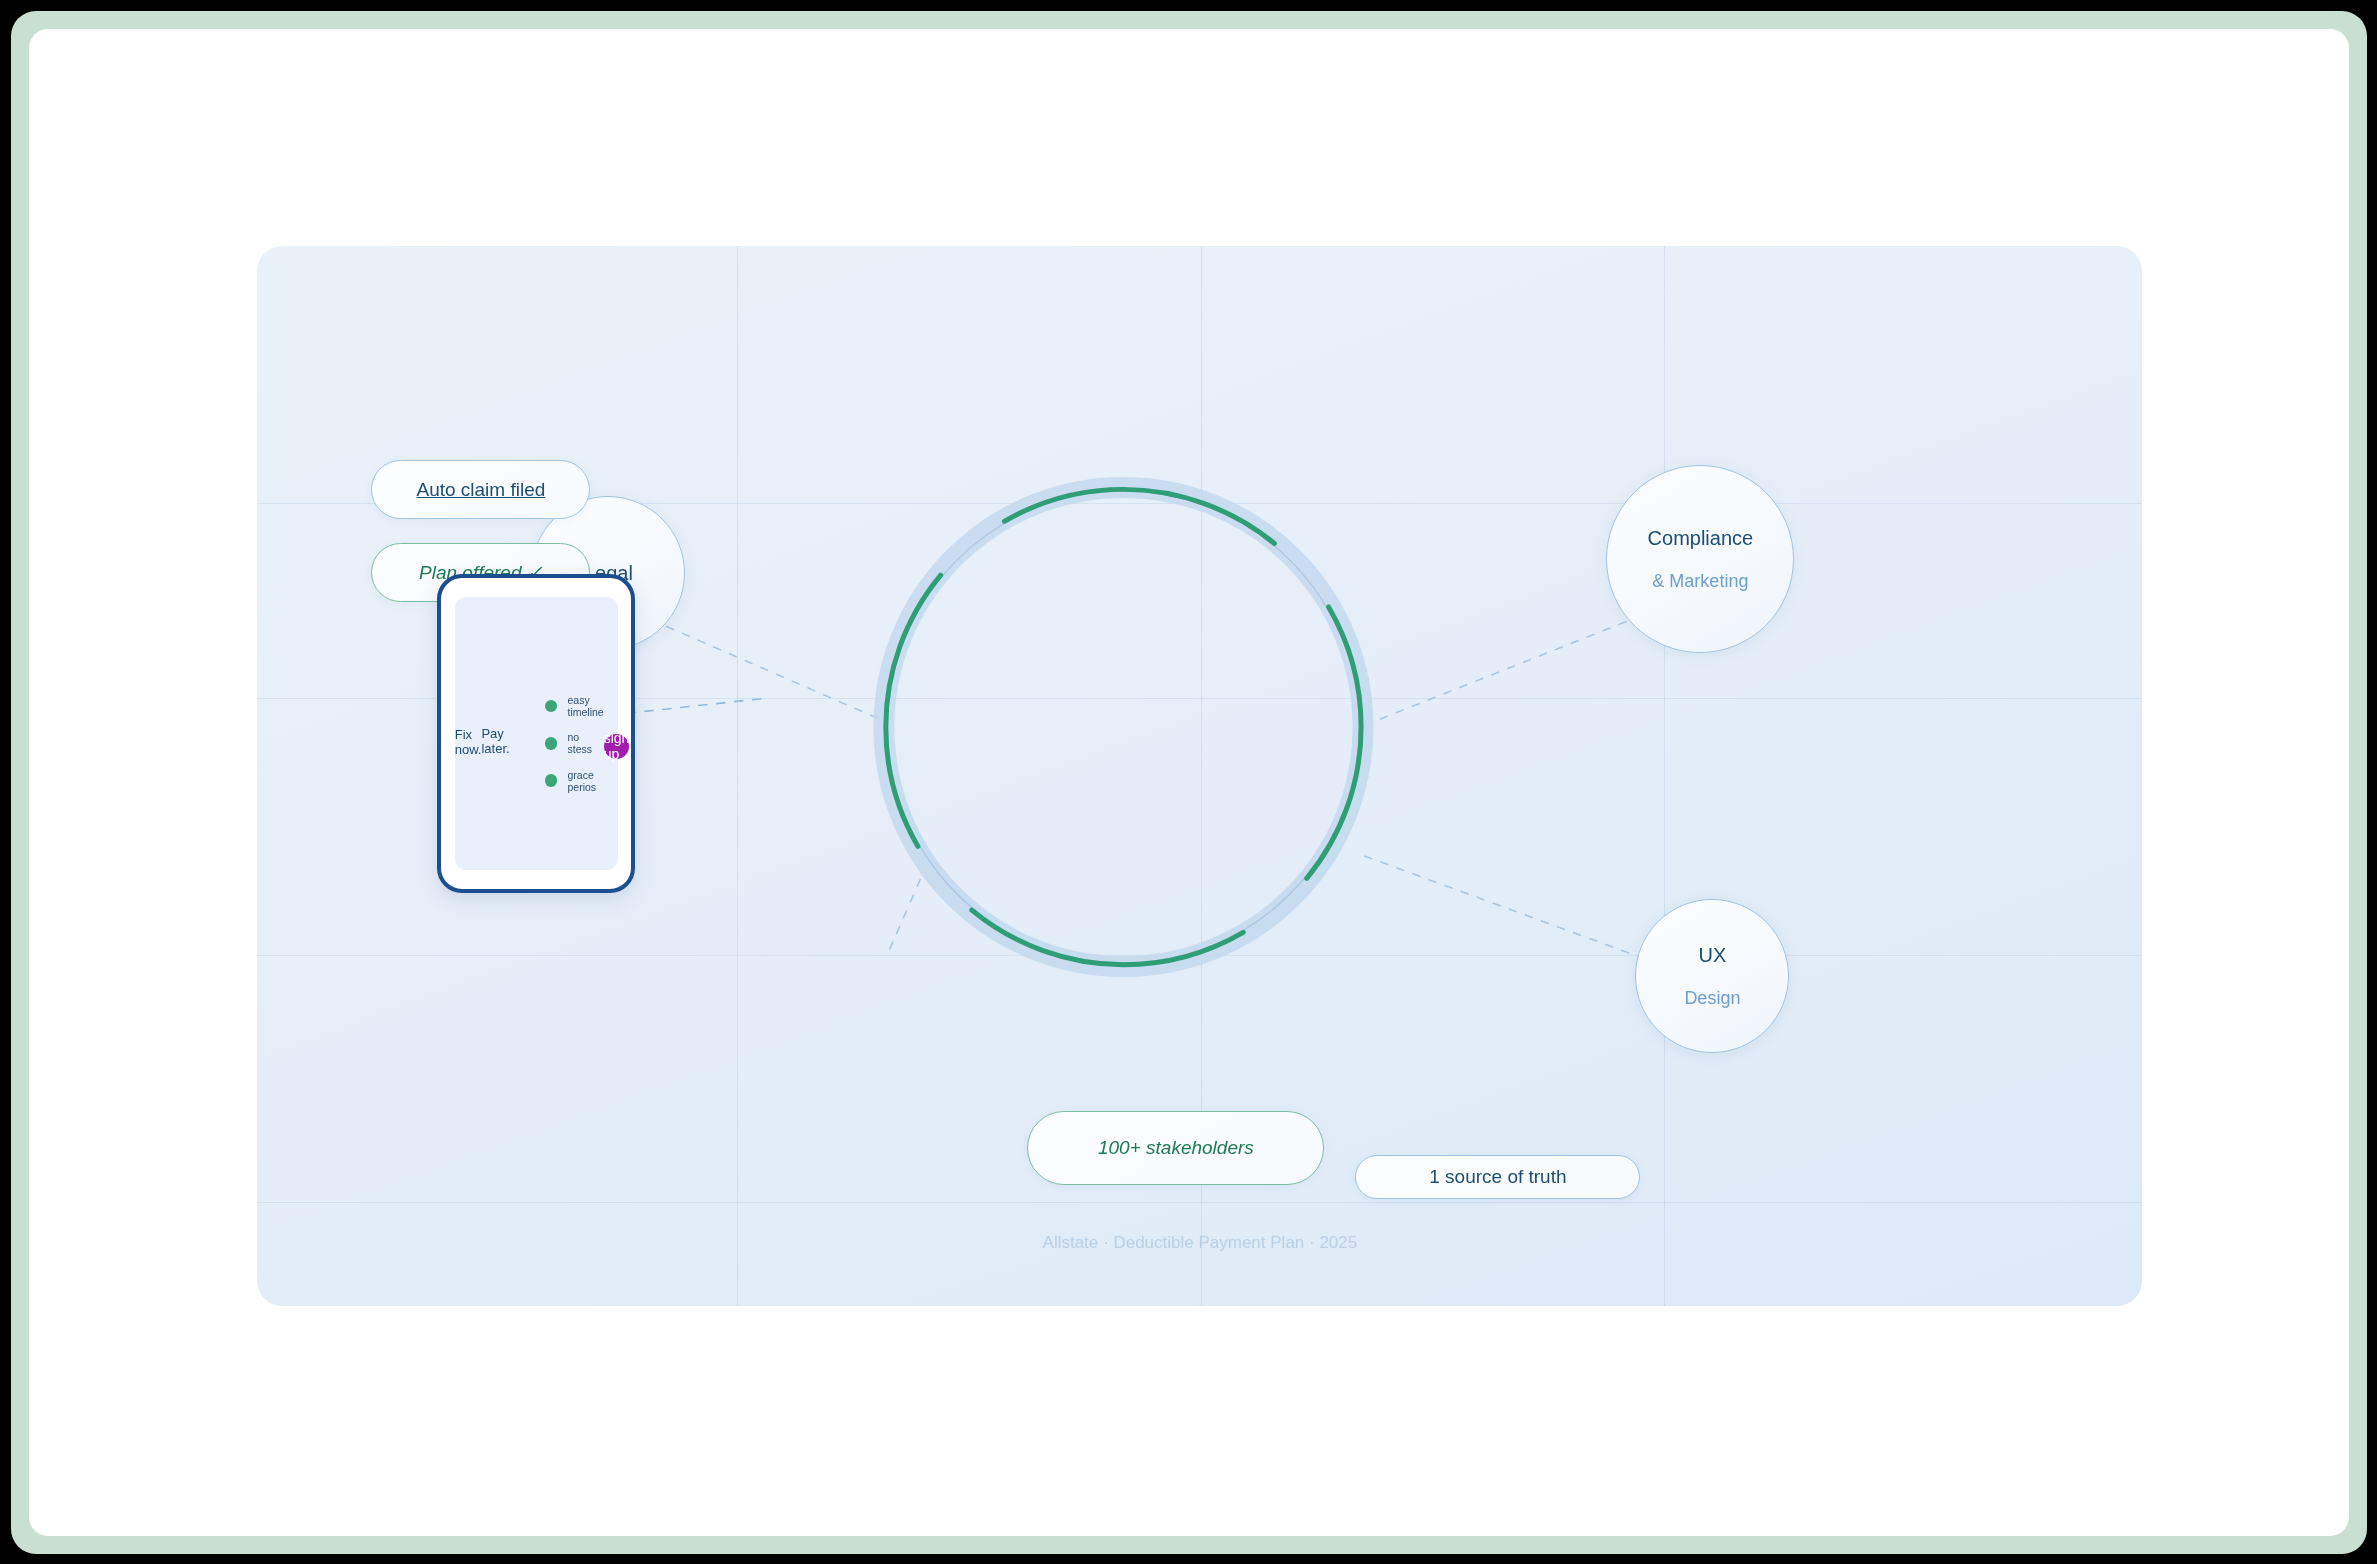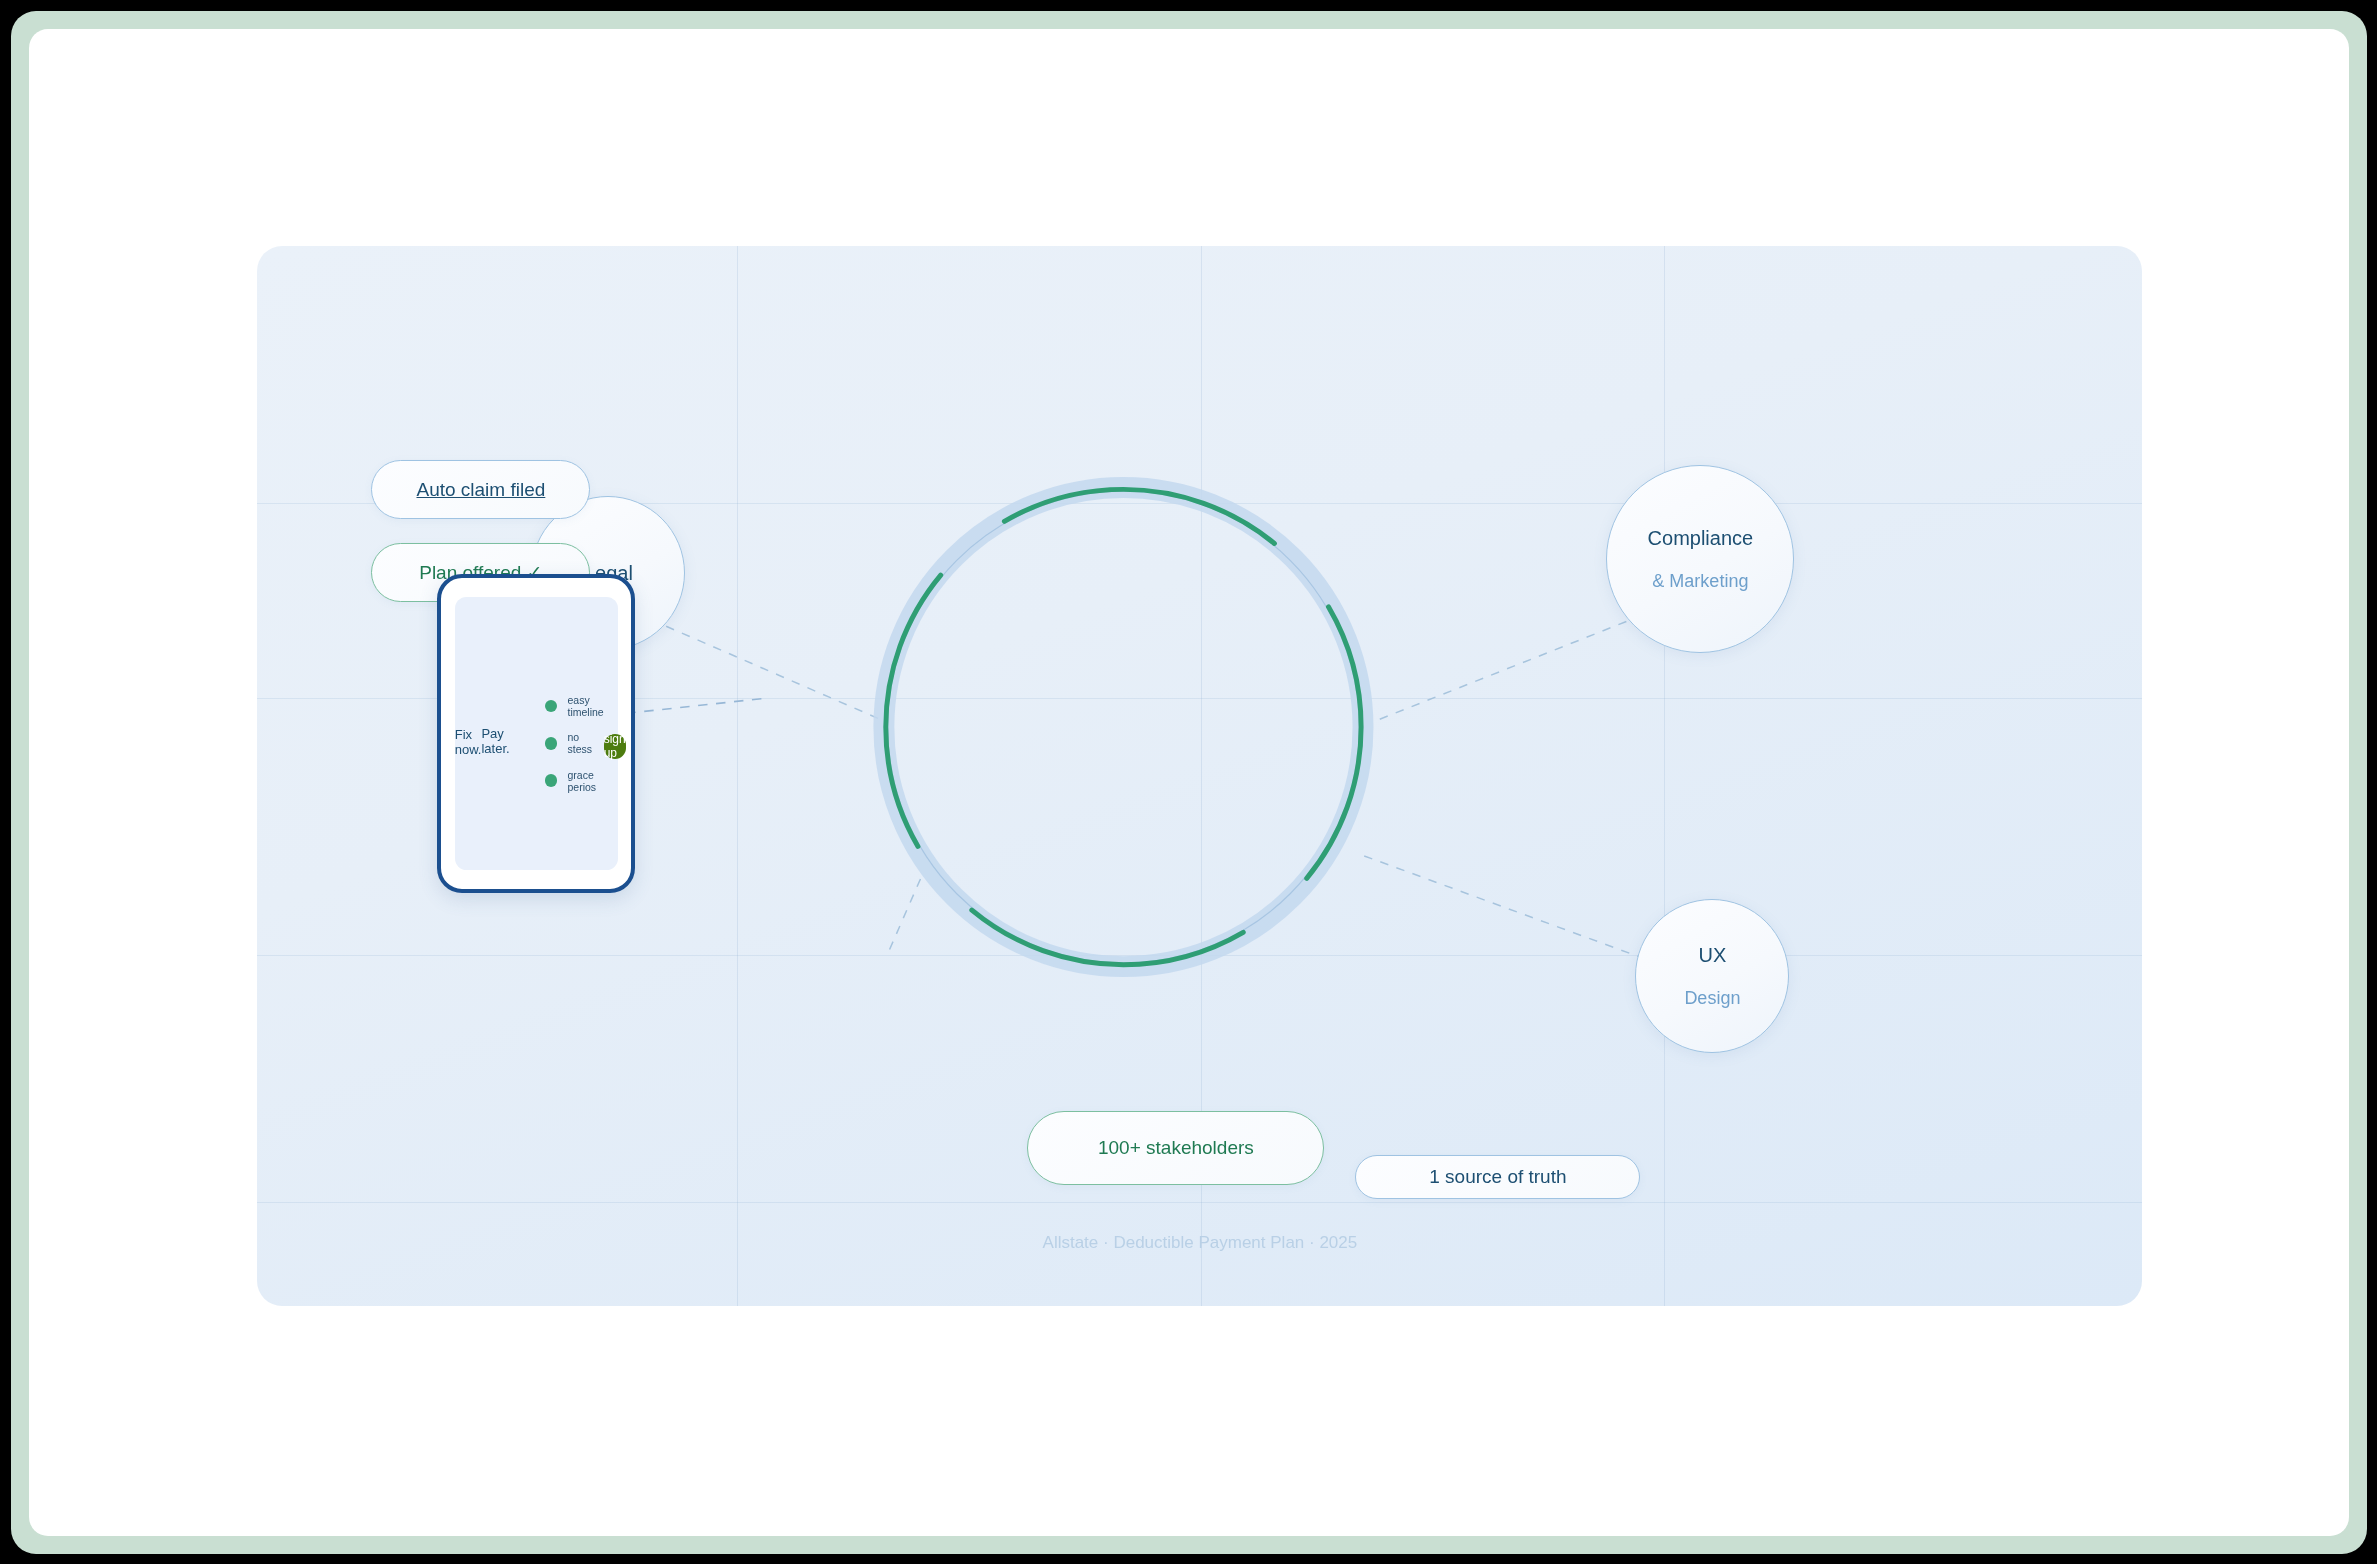--- a/index.html
+++ b/index.html
@@ -163,20 +163,21 @@
     font-size: 19px;
     box-shadow: 0 1.9px 8.6px rgba(95,135,180,0.07);
   }
   .pill-blue {
     border: 1.2px solid #9fc3e2;
     color: #1d4f72;
   }
   .pill-green {
     border: 1.2px solid #7cbfa0;
     color: #1f7a52;
+    font-style: italic;
   }
   #pill-claim  { left: 114px;  top: 214px; width: 219px; height: 59px; text-decoration: underline; }
   #pill-plan   { left: 114px;  top: 297px; width: 219px; height: 59px; }
   #pill-stake  { left: 770px;  top: 865px; width: 297px; height: 74px; }
   #pill-source { left: 1098px; top: 909px; width: 285px; height: 44px; }
 
   
   #phone {
     position: absolute;
     left: 180px;
@@ -231,23 +232,23 @@
   }
   .feature-label {
     font-size: 10.5px;
     color: #2e526f;
     margin-left: 10.5px;
   }
   #phone-cta {
     width: 72%;
     height: 25px;
     border-radius: 950px;
-    background: #4d7c0f;
+    background: #a21caf;
     color: #ffffff;
-    font-size: 12px;
+    font-size: 14px;
     display: flex;
     align-items: center;
     justify-content: center;
     margin-top: 25px;
   }
 
   
   #canvas-footer {
     position: absolute;
     left: 0; right: 0;

